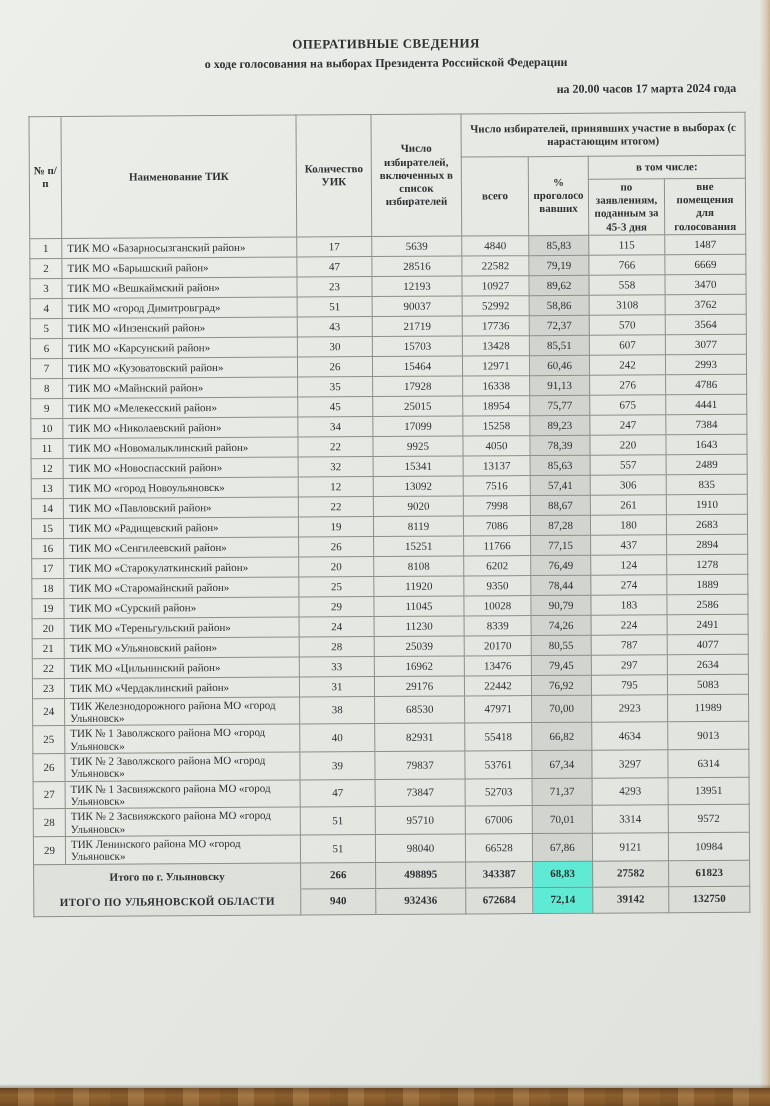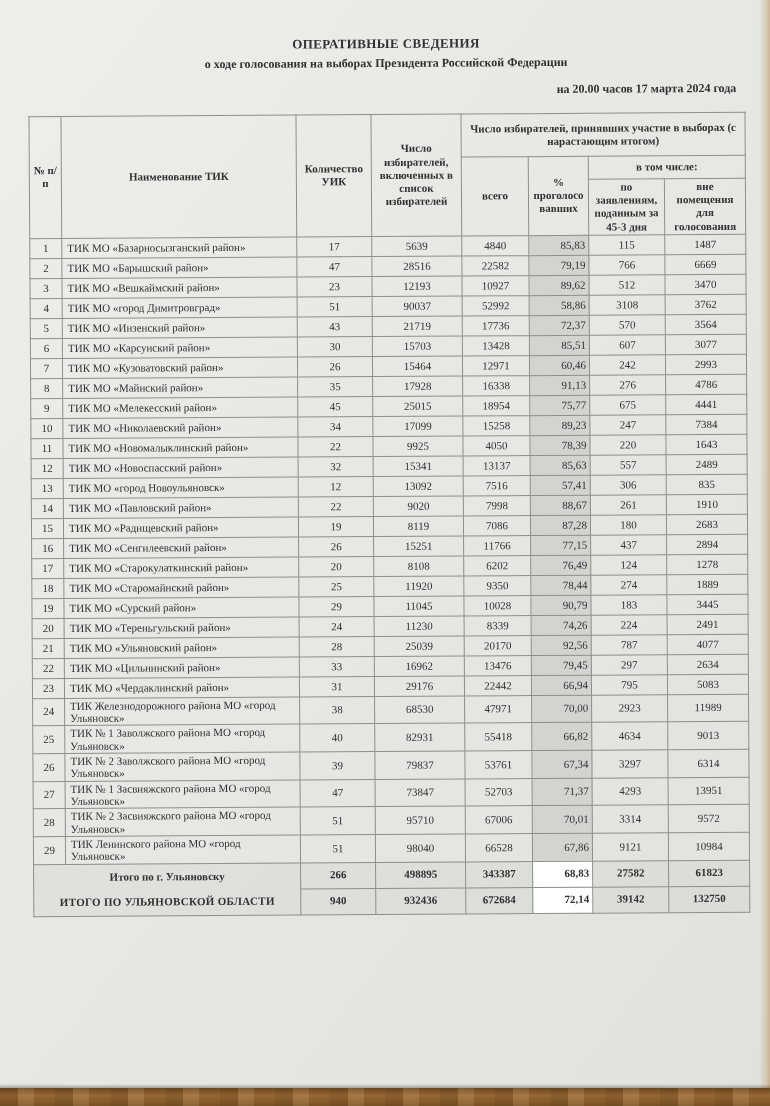--- a/index.html
+++ b/index.html
@@ -38,23 +38,23 @@
   table { border-collapse:collapse; width:716px; margin-top:16px; table-layout:fixed; }
   th,td {
     border:1px solid #8b9089; font-size:11px; padding:1px 3px;
     vertical-align:middle; line-height:1.2;
   }
   th { font-weight:bold; text-align:center; }
   .bw { overflow-wrap:anywhere; }
   tbody tr { height:20px; }
   td.c { text-align:center; }
   td.name { text-align:left; padding-left:5px; line-height:1.12; }
-  td.pct { background:#d2d4cf; text-align:right; }
+  td.pct { background:#d2d4cf; text-align:center; }
   tfoot td { font-weight:bold; background:rgba(90,95,90,0.05); height:23px; }
-  tfoot td.pct { background:#ffffff; }
+  tfoot td.pct { background:#5eead4; }
   tfoot .lbl1 { border-bottom:none; text-align:center; }
   tfoot .lbl2 { border-top:none; text-align:center; letter-spacing:0.3px; }
 </style>
 </head>
 <body>
 
 <div class="paper"></div>
 <div class="right-edge"></div>
 <div class="shadow-line"></div>
 <div class="wood"></div>
@@ -114,21 +114,21 @@
           <td class="c">766</td>
           <td class="c">6669</td>
         </tr>
         <tr>
           <td class="c">3</td>
           <td class="name">ТИК МО «Вешкаймский район»</td>
           <td class="c">23</td>
           <td class="c">12193</td>
           <td class="c">10927</td>
           <td class="pct">89,62</td>
-          <td class="c">512</td>
+          <td class="c">558</td>
           <td class="c">3470</td>
         </tr>
         <tr>
           <td class="c">4</td>
           <td class="name">ТИК МО «город Димитровград»</td>
           <td class="c">51</td>
           <td class="c">90037</td>
           <td class="c">52992</td>
           <td class="pct">58,86</td>
           <td class="c">3108</td>
@@ -275,59 +275,59 @@
           <td class="c">1889</td>
         </tr>
         <tr>
           <td class="c">19</td>
           <td class="name">ТИК МО «Сурский район»</td>
           <td class="c">29</td>
           <td class="c">11045</td>
           <td class="c">10028</td>
           <td class="pct">90,79</td>
           <td class="c">183</td>
-          <td class="c">3445</td>
+          <td class="c">2586</td>
         </tr>
         <tr>
           <td class="c">20</td>
           <td class="name">ТИК МО «Тереньгульский район»</td>
           <td class="c">24</td>
           <td class="c">11230</td>
           <td class="c">8339</td>
           <td class="pct">74,26</td>
           <td class="c">224</td>
           <td class="c">2491</td>
         </tr>
         <tr>
           <td class="c">21</td>
           <td class="name">ТИК МО «Ульяновский район»</td>
           <td class="c">28</td>
           <td class="c">25039</td>
           <td class="c">20170</td>
-          <td class="pct">92,56</td>
+          <td class="pct">80,55</td>
           <td class="c">787</td>
           <td class="c">4077</td>
         </tr>
         <tr>
           <td class="c">22</td>
           <td class="name">ТИК МО «Цильнинский район»</td>
           <td class="c">33</td>
           <td class="c">16962</td>
           <td class="c">13476</td>
           <td class="pct">79,45</td>
           <td class="c">297</td>
           <td class="c">2634</td>
         </tr>
         <tr>
           <td class="c">23</td>
           <td class="name">ТИК МО «Чердаклинский район»</td>
           <td class="c">31</td>
           <td class="c">29176</td>
           <td class="c">22442</td>
-          <td class="pct">66,94</td>
+          <td class="pct">76,92</td>
           <td class="c">795</td>
           <td class="c">5083</td>
         </tr>
         <tr>
           <td class="c">24</td>
           <td class="name">ТИК Железнодорожного района МО «город Ульяновск»</td>
           <td class="c">38</td>
           <td class="c">68530</td>
           <td class="c">47971</td>
           <td class="pct">70,00</td>

